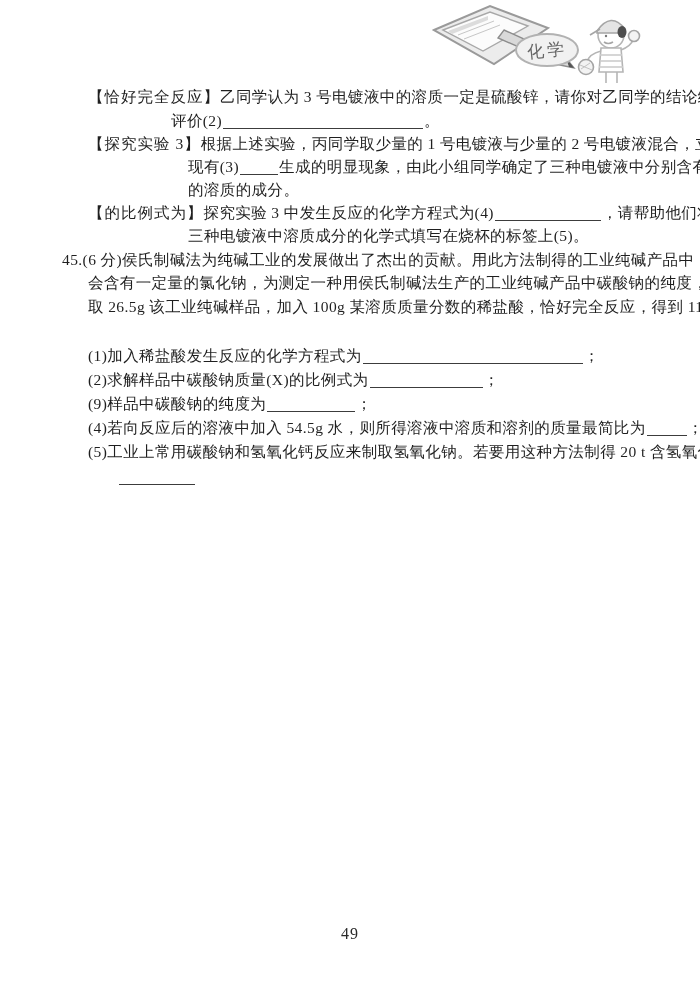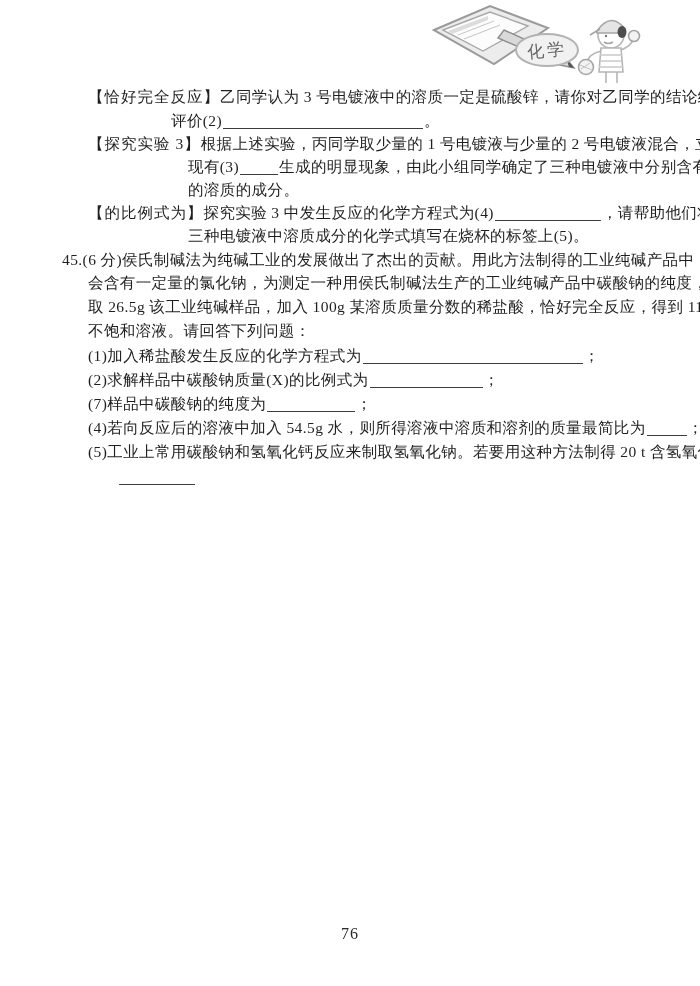--- a/index.html
+++ b/index.html
@@ -93,24 +93,23 @@
   <div class="line" style="left:88px;top:133px"><span class="blabel">【探究实验 3】</span><span>根据上述实验，丙同学取少量的 1 号电镀液与少量的 2 号电镀液混合，立即出</span></div>
   <div class="line" style="left:188px;top:156px"><span>现有(3)</span><span class="blank b38"></span><span>生成的明显现象，由此小组同学确定了三种电镀液中分别含有</span></div>
   <div class="line" style="left:188px;top:179px"><span>的溶质的成分。</span></div>
 
   <div class="line" style="left:88px;top:202px"><span class="blabel">【的比例式为】</span><span>探究实验 3 中发生反应的化学方程式为(4)</span><span class="blank b106"></span><span>，请帮助他们将</span></div>
   <div class="line" style="left:188px;top:225px"><span>三种电镀液中溶质成分的化学式填写在烧杯的标签上(5)。</span></div>
 
   <div class="line" style="left:62px;top:249px"><span>45.(6 分)侯氏制碱法为纯碱工业的发展做出了杰出的贡献。用此方法制得的工业纯碱产品中</span></div>
   <div class="line" style="left:88px;top:272px"><span>会含有一定量的氯化钠，为测定一种用侯氏制碱法生产的工业纯碱产品中碳酸钠的纯度，现</span></div>
   <div class="line" style="left:88px;top:296px"><span>取 26.5g 该工业纯碱样品，加入 100g 某溶质质量分数的稀盐酸，恰好完全反应，得到 117.7g</span></div>
-  <div class="line" style="left:88px;top:320px"><span>不饱和溶液。请回答下列问题：</span></div>
 
   <div class="line" style="left:88px;top:345px"><span>(1)加入稀盐酸发生反应的化学方程式为</span><span class="blank b220"></span><span>；</span></div>
   <div class="line" style="left:88px;top:369px"><span>(2)求解样品中碳酸钠质量(X)的比例式为</span><span class="blank b113"></span><span>；</span></div>
-  <div class="line" style="left:88px;top:393px"><span>(7)样品中碳酸钠的纯度为</span><span class="blank b88"></span><span>；</span></div>
+  <div class="line" style="left:88px;top:393px"><span>(9)样品中碳酸钠的纯度为</span><span class="blank b88"></span><span>；</span></div>
   <div class="line" style="left:88px;top:417px"><span>(4)若向反应后的溶液中加入 54.5g 水，则所得溶液中溶质和溶剂的质量最简比为</span><span class="blank b40"></span><span>；</span></div>
   <div class="line" style="left:88px;top:441px"><span>(5)工业上常用碳酸钠和氢氧化钙反应来制取氢氧化钠。若要用这种方法制得 20 t 含氢氧化</span></div>
   <div class="line" style="left:118px;top:466px"><span class="blank b76"></span></div>
 
-  <div class="pageno">76</div>
+  <div class="pageno">49</div>
 
 </div>
 
 </body></html>

